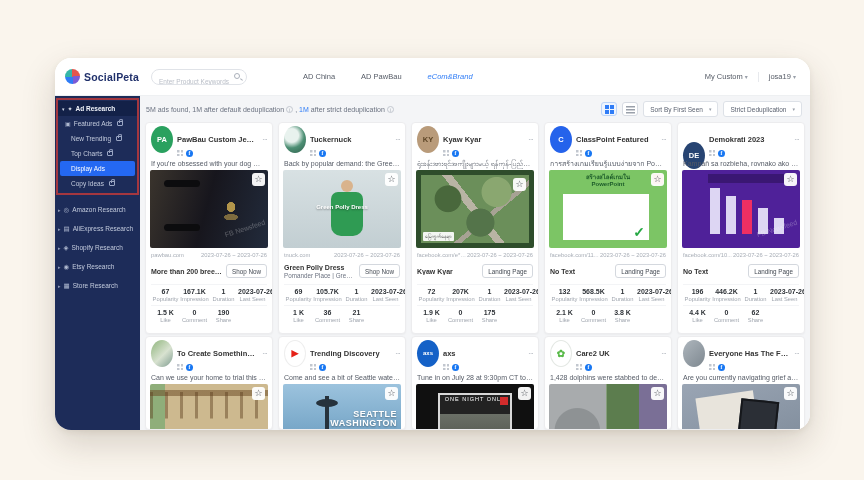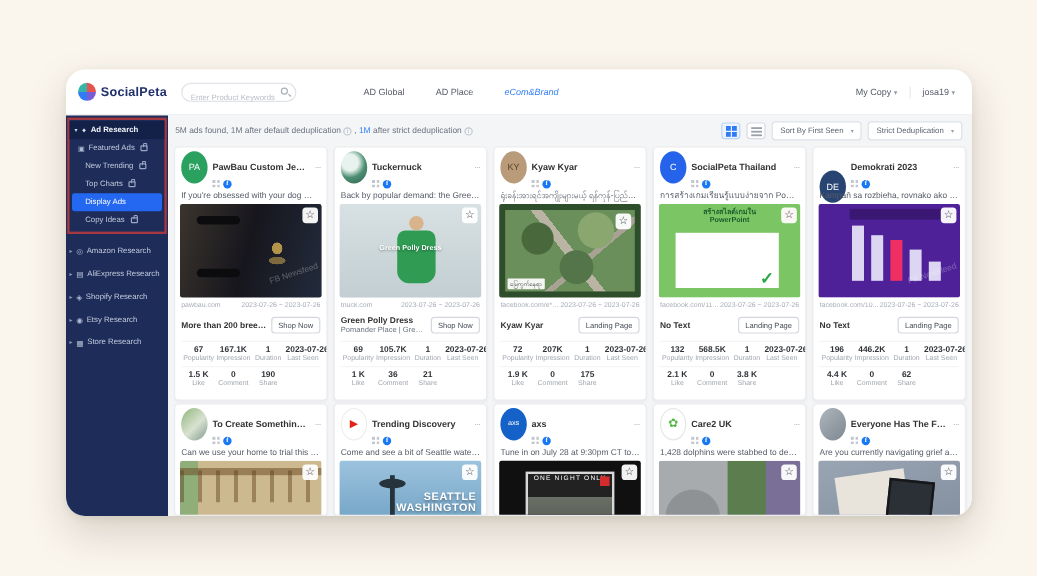--- a/index.html
+++ b/index.html
@@ -81,21 +81,21 @@
   
   .cards-row { position:absolute; left:5px; display:flex; gap:5px; }
   #row1 { top:26px; }
   #row2 { top:240px; }
   .card { width:128px; background:#fff; border:1px solid #ececee; border-radius:4px;
     padding:4px 5px; box-shadow:0 1px 2px rgba(0,0,0,.04); overflow:hidden; }
   #row1 .card { height:212px; }
   #row2 .card { height:94px; }
   .c-head { display:flex; align-items:center; gap:4px; height:24px; }
   .avatar { width:22px; height:27px; border-radius:50%; flex:0 0 auto; color:#fff; font-size:7.5px;
-    font-weight:normal; display:flex; align-items:center; justify-content:center; }
+    font-weight:bold; display:flex; align-items:center; justify-content:center; }
   .av-green { background:#2aa15f; }
   .av-tn { background:radial-gradient(circle at 35% 35%, #e8f2ee 0 30%, #4d8f74 55%, #2e5e4b); }
   .av-ky { background:#b99b7a; color:#5d4526; }
   .av-cp { background:#2563eb; }
   .av-de { background:#274472;margin-top:32px; }
   .av-photo { background:linear-gradient(135deg,#8fb57c,#d8e2d0 55%,#7c9a8e); }
   .av-yt { background:#fff; border:1px solid #eee; border-radius:50%; color:#e62117; font-size:9px; }
   .av-axs { background:#1461c7; font-size:6px; }
   .av-care { background:#fff; border:1px solid #e4e8e4; color:#57b947; font-size:10px; }
   .av-gray { background:linear-gradient(135deg,#aeb6bd,#7e8890); }
@@ -213,26 +213,26 @@
   <div class="topbar">
     <div class="logo">
       <span class="logo-mark"></span>
       <span class="logo-text">SocialPeta</span>
     </div>
     <div class="search">
       <input placeholder="Enter Product Keywords" style="">
       <span class="mag"></span>
     </div>
     <div class="nav">
-      <span class="nav-link">AD Global</span>
-      <span class="nav-link">AD Place</span>
+      <span class="nav-link">AD China</span>
+      <span class="nav-link">AD PawBau</span>
       <span class="nav-link active">eCom&amp;Brand</span>
     </div>
     <div class="top-right">
-      <span class="drop"><span>My Copy</span> <span class="car">▾</span></span>
+      <span class="drop"><span>My Custom</span> <span class="car">▾</span></span>
       <span class="sep"></span>
       <span class="drop"><span>josa19</span> <span class="car">▾</span></span>
     </div>
   </div>
 
   <div class="sidebar">
     <div class="side-group">
       <div class="s-head">
         <span class="car">▾</span>
         <span class="ic">✦</span>
@@ -499,21 +499,21 @@
               <b>175</b>
               <i>Share</i>
             </div>
       <div class="m"></div>
     </div>
   </div>
 
   <div class="card">
     <div class="c-head">
       <div class="avatar av-cp">C</div>
-      <div class="c-name">SocialPeta Thailand</div>
+      <div class="c-name">ClassPoint Featured</div>
       <div class="c-more">···</div>
     </div>
     <div class="c-icons">
       <span class="mini-grid"></span>
       <span class="fb">f</span>
     </div>
     <div class="c-text">การสร้างเกมเรียนรู้แบบง่ายจาก PowerPoint ง่า...</div>
     <div class="cimg img-4">
       <span class="img-label">สร้างสไลด์เกมใน
 PowerPoint</span>

